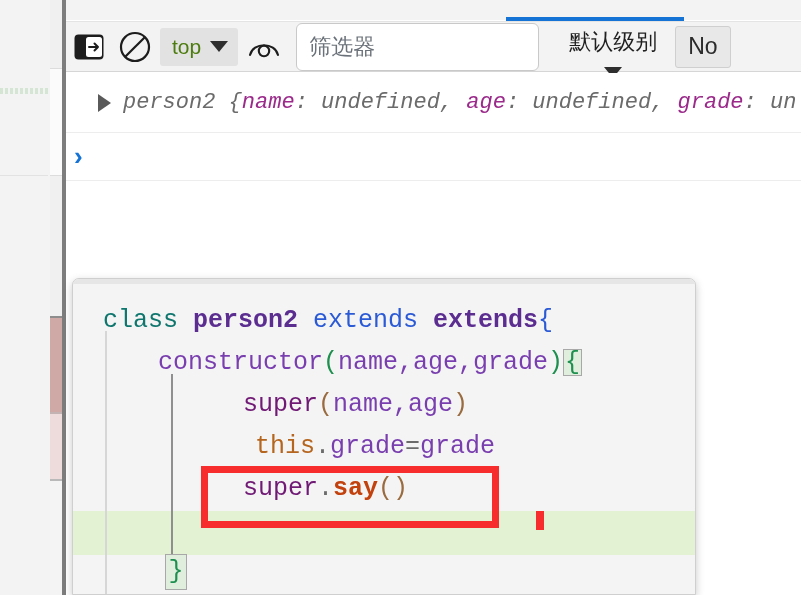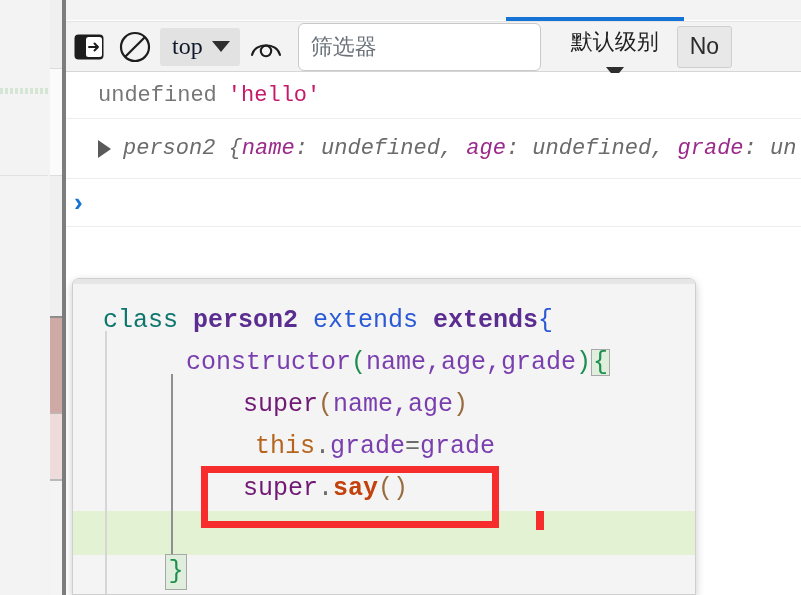--- a/index.html
+++ b/index.html
@@ -81,21 +81,21 @@
     width:46px; height:46px; display:flex; align-items:center; justify-content:center;
     flex:0 0 auto; background:transparent; border:none; cursor:pointer;
   }
   .sidebar-toggle-icon { width:30px; height:26px; }
   .clear-icon { width:32px; height:32px; }
 
   .ctx-select {
     display:flex; align-items:center; gap:9px; height:38px; padding:0 10px 0 12px;
     background:#e2e2e2; border-radius:3px; margin-left:2px; cursor:pointer;
   }
-  .ctx-label { font-size:24px; color:#0f172a; font-family:Liberation Serif, serif; }
+  .ctx-label { font-size:21px; color:#4d7c0f; font-family:Liberation Sans, sans-serif; }
   .caret { width:0; height:0; border-left:9px solid transparent; border-right:9px solid transparent;
            border-top:11px solid #2e2e2e; }
 
   .eye-btn { width:52px; height:46px; display:flex; align-items:center; justify-content:center; cursor:pointer; }
 
   .filter-input {
     width:243px; height:48px; margin-left:6px; background:#ffffff;
     border:1px solid #c9c9c9; border-radius:6px; padding:0 12px;
     font-size:22px; color:#5d6470; font-family:"Liberation Sans", sans-serif;
     outline:none;
@@ -262,25 +262,20 @@
       <div class="level-select">
         <span class="level-label">默认级别</span>
         <span class="caret"></span>
       </div>
 
       <div class="issues-btn">No</div>
     </div>
 
     <div class="console-area">
 
-      <div class="row row-1">
-        <span class="mono c-undef">undefined</span>
-        <span class="mono" style="width:11px">&nbsp;</span>
-        <span class="mono c-string">'hello'</span>
-      </div>
 
       <div class="row row-2">
         <span class="disclosure"></span>
         <span class="obj-line">
           <span class="obj-name">person2</span><span class="obj-name"> {</span><span class="obj-key">name</span><span class="obj-name">: </span><span class="obj-name">undefined,</span><span class="obj-name">&nbsp;</span><span class="obj-key">age</span><span class="obj-name">: </span><span class="obj-name">undefined,</span><span class="obj-name">&nbsp;</span><span class="obj-key">grade</span><span class="obj-name">: </span><span class="obj-name">un</span>
         </span>
       </div>
 
       <div class="row-prompt">
         <span class="prompt-chev">›</span>
@@ -296,21 +291,21 @@
     <div class="indent-guide-1"></div>
     <div class="indent-guide-2"></div>
 
     <div class="code-line" style="margin-top:20px;">
       <span class="ln" style="left:30px;">
         <span class="t-kw">class </span><span class="t-cls">person2</span><span class="t-blue"> extends </span><span class="t-cls">extends</span><span class="t-brace">{</span>
       </span>
     </div>
 
     <div class="code-line">
-      <span class="ln" style="left:113px;">
+      <span class="ln" style="left:85px;">
         <span class="t-ctor">constructor</span><span class="t-paren">(</span><span class="t-param">name,age,grade</span><span class="t-paren">)</span><span class="brace-box">{</span>
       </span>
     </div>
 
     <div class="code-line">
       <span class="ln" style="left:170px;">
         <span class="t-super">super</span><span class="t-pparen">(</span><span class="t-param">name,age</span><span class="t-pparen">)</span>
       </span>
     </div>
 

